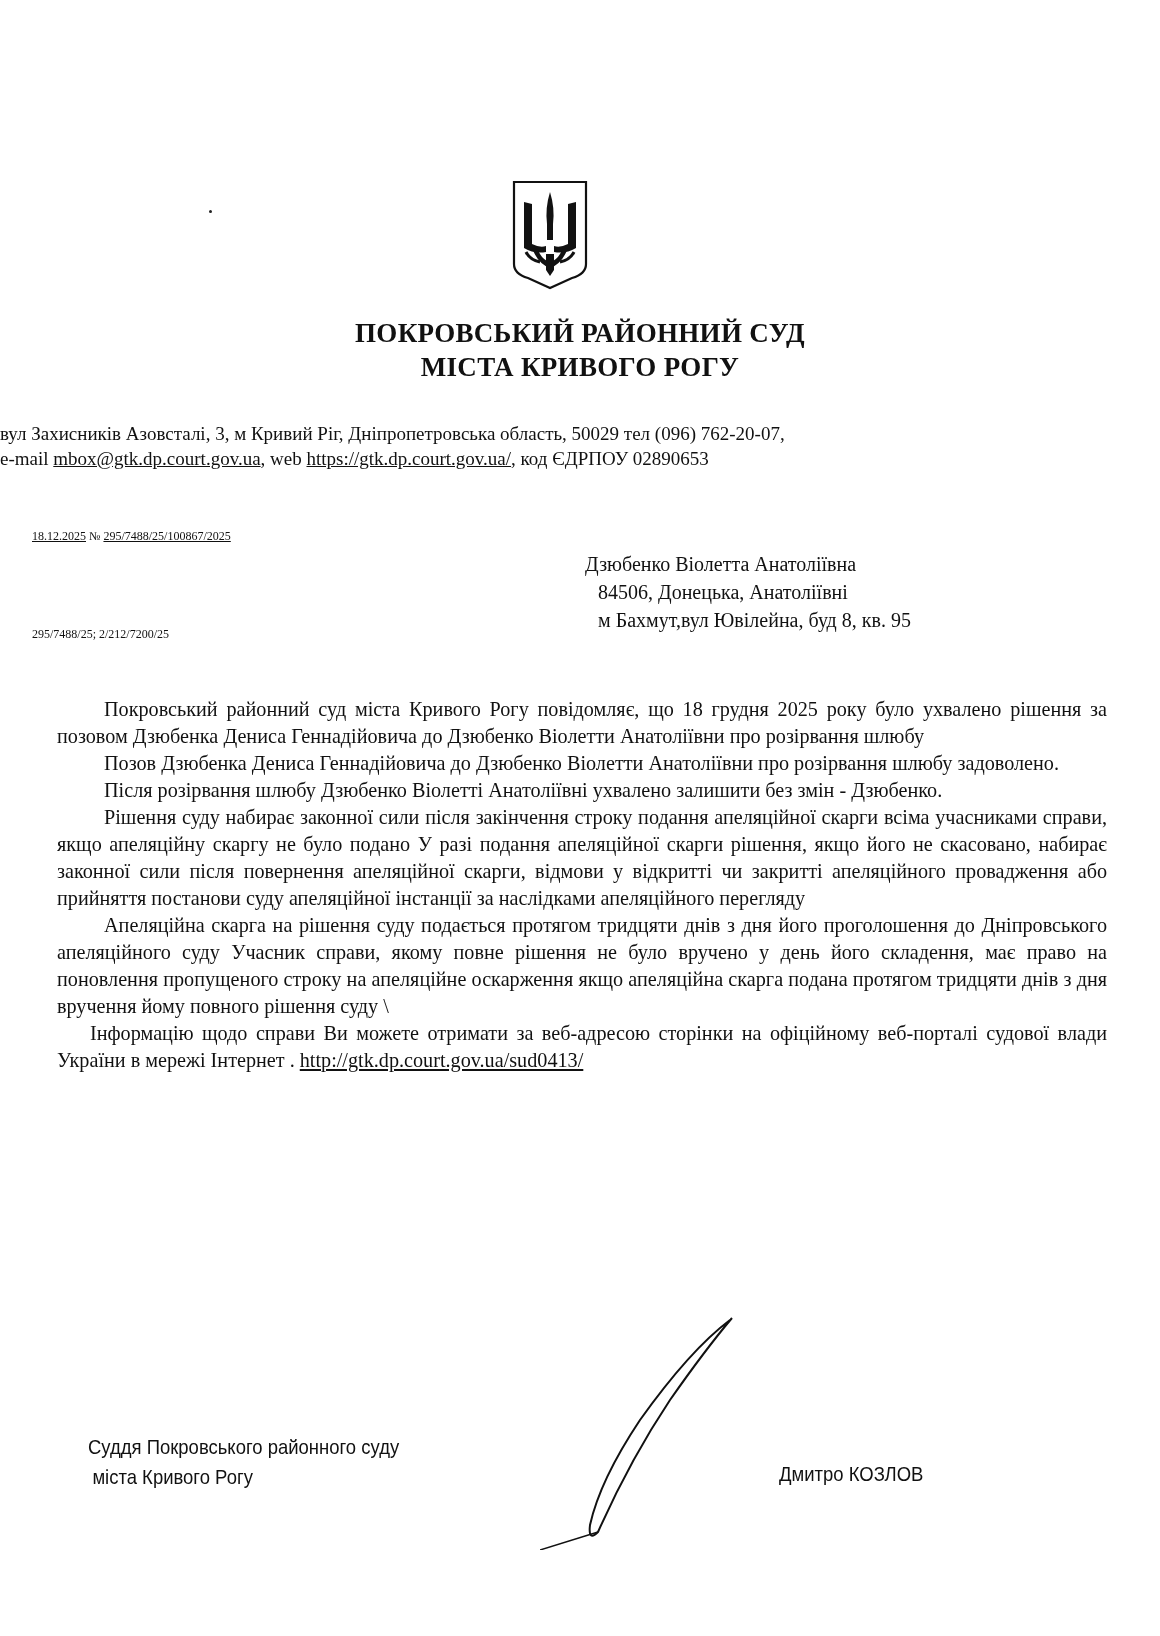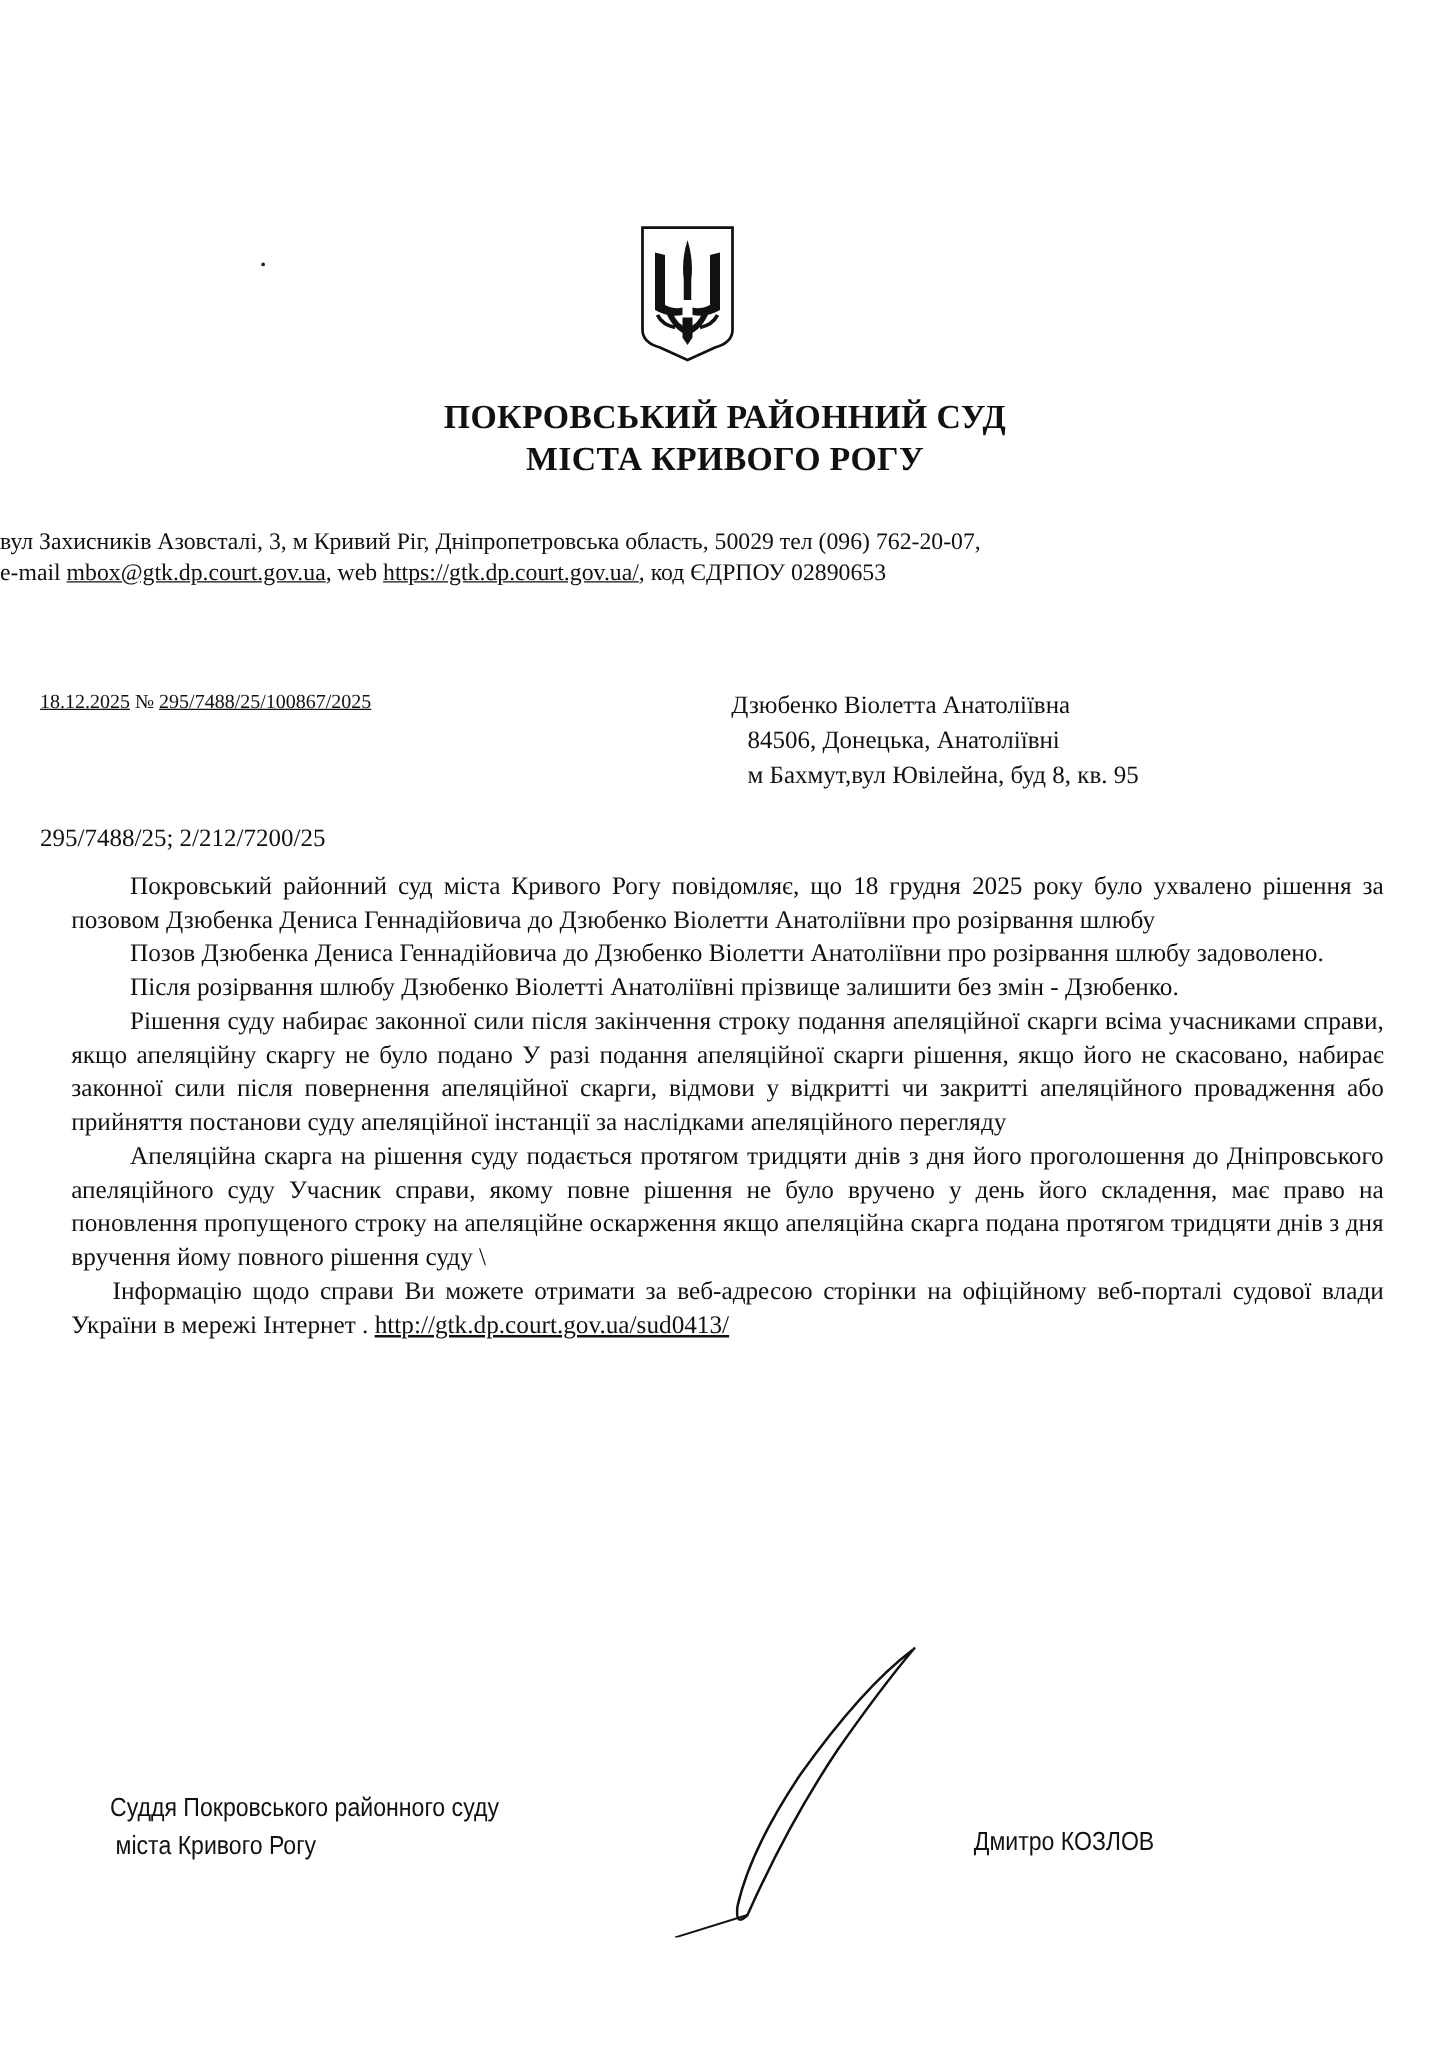--- a/index.html
+++ b/index.html
@@ -8,22 +8,22 @@
   .abs { position:absolute; }
   #stray-dot { left:209px; top:210px; width:3px; height:3px; background:#222; border-radius:50%; }
   #coat { left:510px; top:178px; width:80px; height:112px; }
   .court-title { left:0; width:1160px; text-align:center; font-weight:bold; font-size:27px; letter-spacing:0.3px; }
   #title1 { top:318px; }
   #title2 { top:352px; }
   .contacts { left:0; width:1160px; text-align:left; font-size:19px; }
   #contacts1 { top:423px; }
   #contacts2 { top:448px; }
   .u { text-decoration:underline; }
-  #regline { left:32px; top:553px; font-size:16px; }
-  #cases { left:32px; top:660px; font-size:20px; }
+  #regline { left:32px; top:529px; font-size:12px; }
+  #cases { left:32px; top:627px; font-size:12px; }
   .recip { font-size:20px; }
   #r1 { left:585px; top:553px; }
   #r2 { left:598px; top:581px; }
   #r3 { left:598px; top:609px; }
   #body { left:57px; top:696px; width:1050px; font-size:20.2px; line-height:27px; }
   #body p { margin:0; text-align:justify; text-indent:47px; }
   #body p.nf { text-indent:33px; }
   #sig-left { left:88px; top:1432px; font-size:21px; line-height:30px; font-family:"Liberation Sans", sans-serif; transform:scaleX(0.88); transform-origin:left top; }
   #sig-left div:last-child { padding-left:5px; }
   #judge-name { left:779px; top:1462px; font-size:21px; font-family:"Liberation Sans", sans-serif; transform:scaleX(0.88); transform-origin:left top; }
@@ -60,21 +60,21 @@
 </div>
 <div class="abs" id="cases">295/7488/25; 2/212/7200/25</div>
 
 <div class="abs recip" id="r1">Дзюбенко Віолетта Анатоліївна</div>
 <div class="abs recip" id="r2">84506,  Донецька,  Анатоліївні</div>
 <div class="abs recip" id="r3">м  Бахмут,вул  Ювілейна, буд  8, кв. 95</div>
 
 <div class="abs" id="body">
   <p>Покровський  районний суд міста Кривого Рогу повідомляє, що 18 грудня  2025 року було ухвалено рішення за позовом Дзюбенка Дениса Геннадійовича до Дзюбенко Віолетти Анатоліївни про розірвання шлюбу</p>
   <p>Позов Дзюбенка Дениса Геннадійовича до Дзюбенко Віолетти Анатоліївни про розірвання шлюбу   задоволено.</p>
-  <p>Після розірвання шлюбу Дзюбенко Віолетті Анатоліївні  прізвище залишити без змін  - Дзюбенко.</p>
+  <p>Після розірвання шлюбу Дзюбенко Віолетті Анатоліївні  ухвалено залишити без змін  - Дзюбенко.</p>
   <p>Рішення суду набирає законної сили після закінчення строку подання апеляційної скарги всіма учасниками справи, якщо апеляційну скаргу не було подано  У разі подання апеляційної скарги рішення, якщо його не скасовано, набирає законної сили після повернення апеляційної скарги, відмови у відкритті чи закритті апеляційного провадження або прийняття постанови суду апеляційної інстанції за наслідками апеляційного перегляду</p>
   <p>Апеляційна скарга на рішення суду подається протягом тридцяти днів з дня його проголошення до Дніпровського апеляційного суду  Учасник справи, якому повне рішення не було вручено у день його складення, має право на поновлення пропущеного строку на апеляційне оскарження якщо апеляційна скарга подана протягом тридцяти днів з дня вручення йому повного рішення суду \</p>
   <p class="nf"><span>Інформацію щодо справи Ви можете отримати за веб-адресою сторінки на офіційному веб-порталі судової влади України в мережі Інтернет . </span><span class="u">http://gtk.dp.court.gov.ua/sud0413/</span></p>
 </div>
 
 <svg class="abs" id="signature" viewBox="0 0 230 240">
   <path d="M190 10 Q150 40 100 110 Q60 170 50 215 Q48 232 58 222 Q90 150 130 90 Q165 40 192 8" fill="none" stroke="#111" stroke-width="2"></path>
   <path d="M58 222 L0 240" fill="none" stroke="#111" stroke-width="1.5"></path>
 </svg>
 

